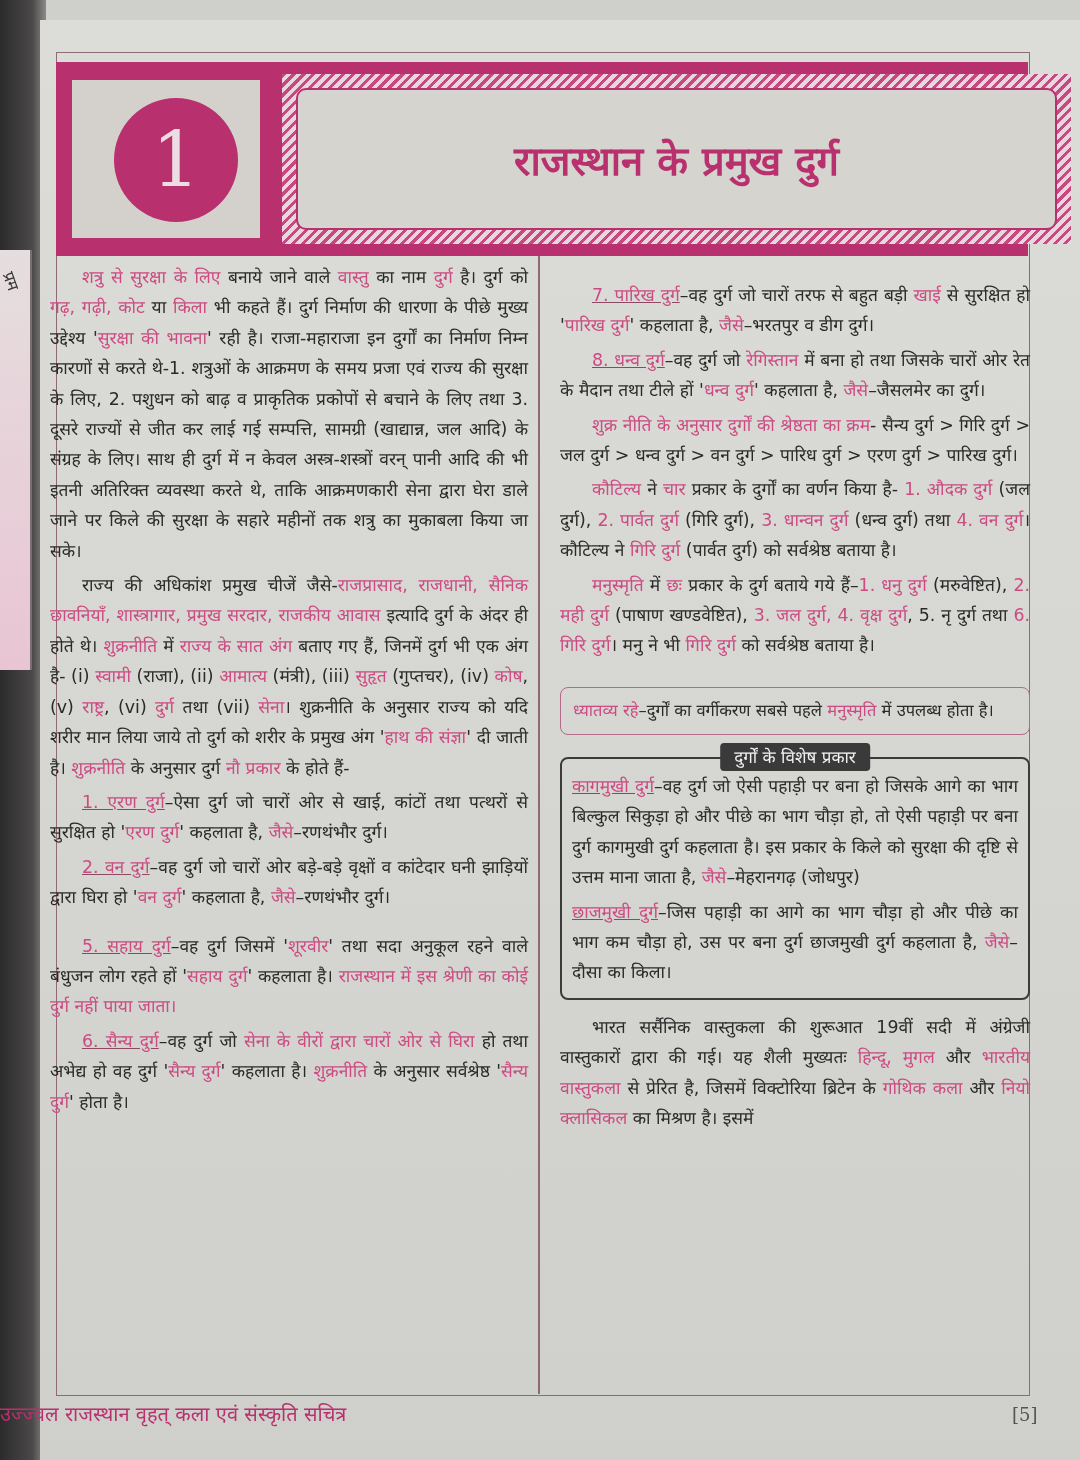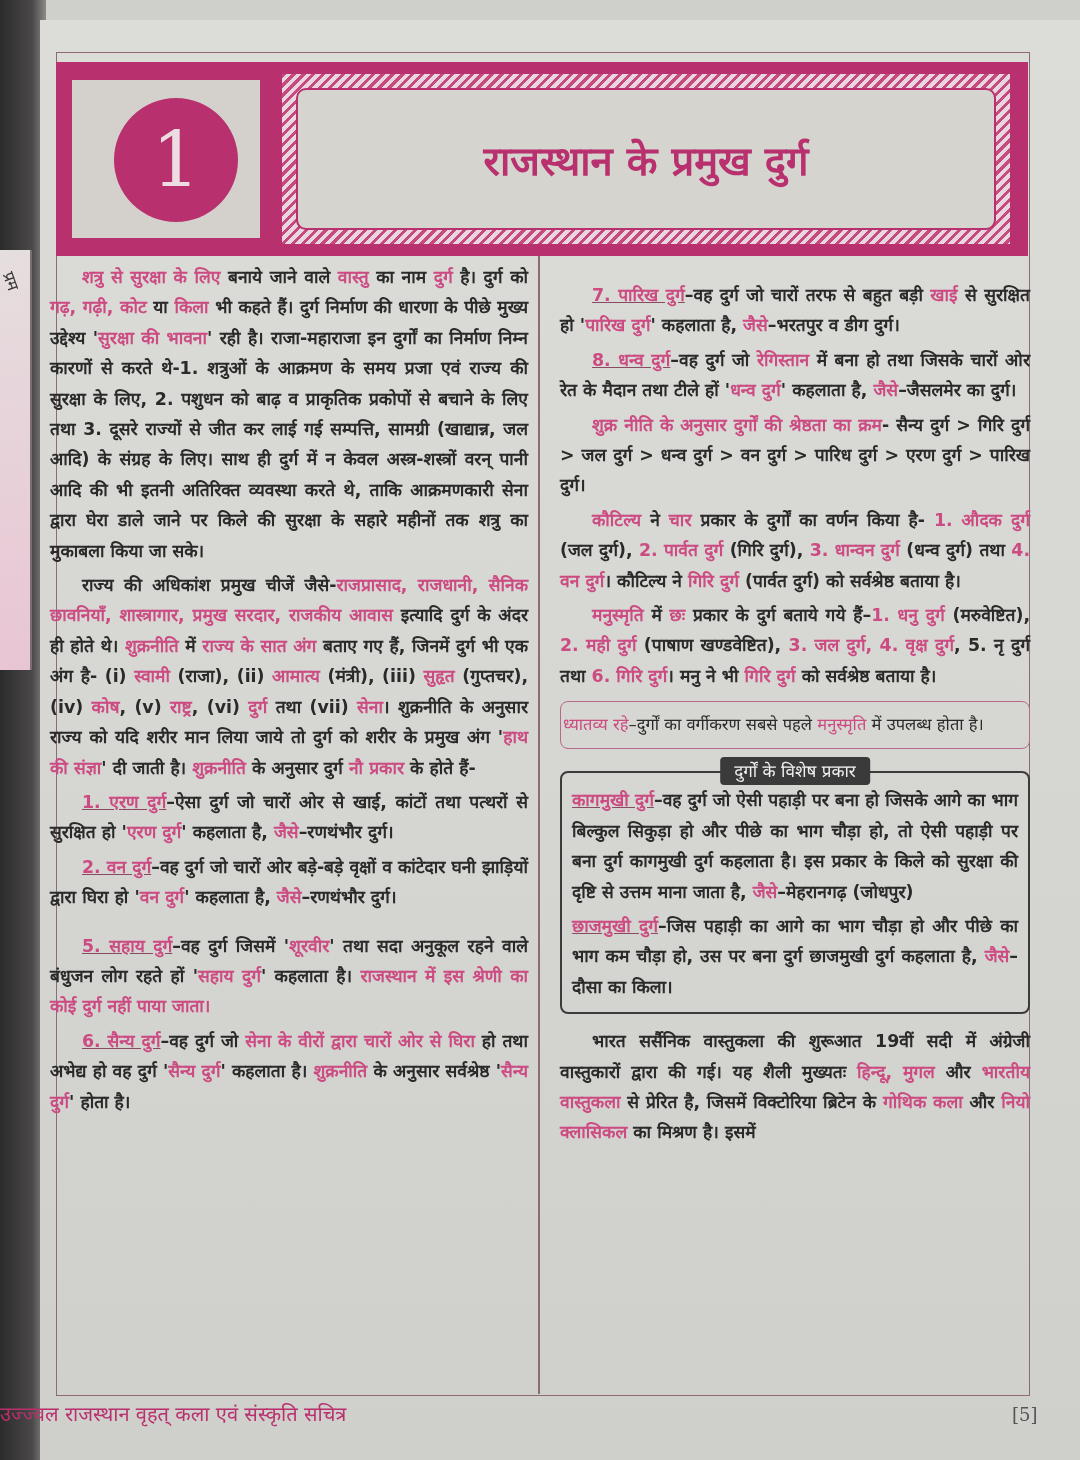--- a/index.html
+++ b/index.html
@@ -35,45 +35,45 @@
   .num-box {
     position:absolute; left:16px; top:18px; width:188px; height:158px;
     background:#d4d1cc;
   }
   .num-circle {
     position:absolute; left:42px; top:18px; width:124px; height:124px; border-radius:50%;
     background:#b8306e; color:#ecdde2; font-family:"DejaVu Serif",serif;
     font-size:76px; line-height:124px; text-align:center;
   }
   .title-box {
-    position:absolute; left:226px; top:12px; width:728px; height:170px;
+    position:absolute; left:226px; top:12px; width:789px; height:170px;
     background:repeating-linear-gradient(135deg,#c64a80 0 3px,#e9d6de 3px 7px);
   }
   .title-inner {
     position:absolute; left:14px; top:14px; right:14px; bottom:14px;
     background:#d6d4cf; border:2px solid #b8306e; border-radius:10px;
     display:flex; align-items:center; justify-content:center;
   }
   .title-text {
     font-family:"DejaVu Sans",sans-serif; font-size:40px; font-weight:bold; color:#b8306e;
   }
   
   .col {
     position:absolute; top:262px; font-size:17.4px; line-height:30.4px;
     text-align:justify;
   }
   .col-left { left:50px; width:478px; }
   .col-right { left:560px; width:470px; }
   .divider { position:absolute; left:538px; top:256px; width:1.5px; height:1138px; background:#8e6a74; }
-  .p { margin:0 0 4px 0; text-indent:32px;font-weight:bold; }
+  .p { margin:0 0 4px 0; text-indent:32px; }
   .hl { color:#cc4b82; }
   .u { text-decoration:underline; text-decoration-color:#8a4a62; }
   .note-box {
-    border:1.5px solid #b56a89; border-radius:8px; padding:8px 2px;
-    margin:10px 0 12px 0; font-size:16.5px; line-height:30px; text-indent:0;
+    border:1.5px solid #b56a89; border-radius:8px; padding:8px 12px;
+    margin:26px 0 12px 0; font-size:16.5px; line-height:30px; text-indent:0;
   }
   .special-box {
     position:relative; border:2px solid #3b3b3b; border-radius:8px;
     padding:12px 10px 6px 10px; margin:22px 0 12px 0; text-indent:0;
   }
   .special-tag {
     position:absolute; top:-16px; left:50%; transform:translateX(-50%);
     background:#3a3a3a; color:#f1f1f1; font-size:17px; padding:2px 14px;
     border-radius:4px; white-space:nowrap; line-height:24px;
   }

